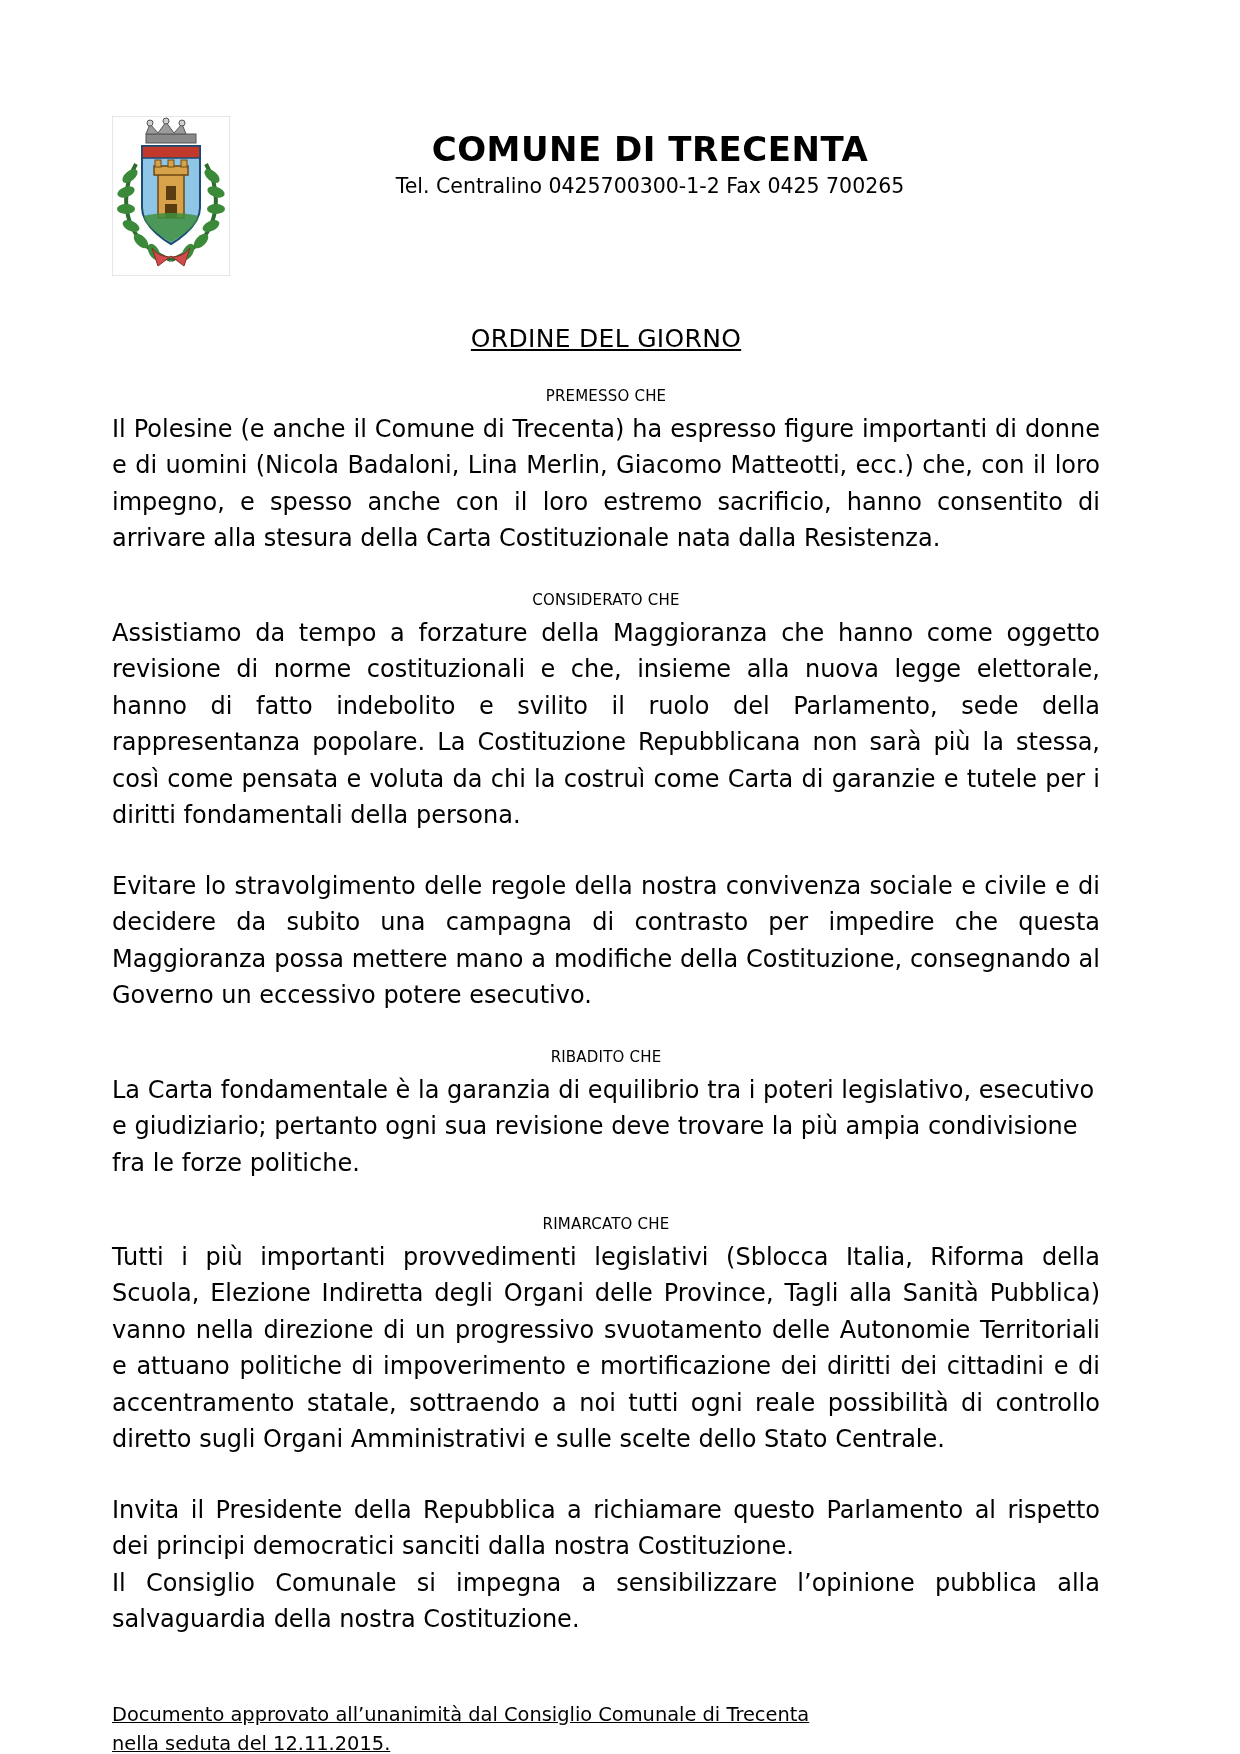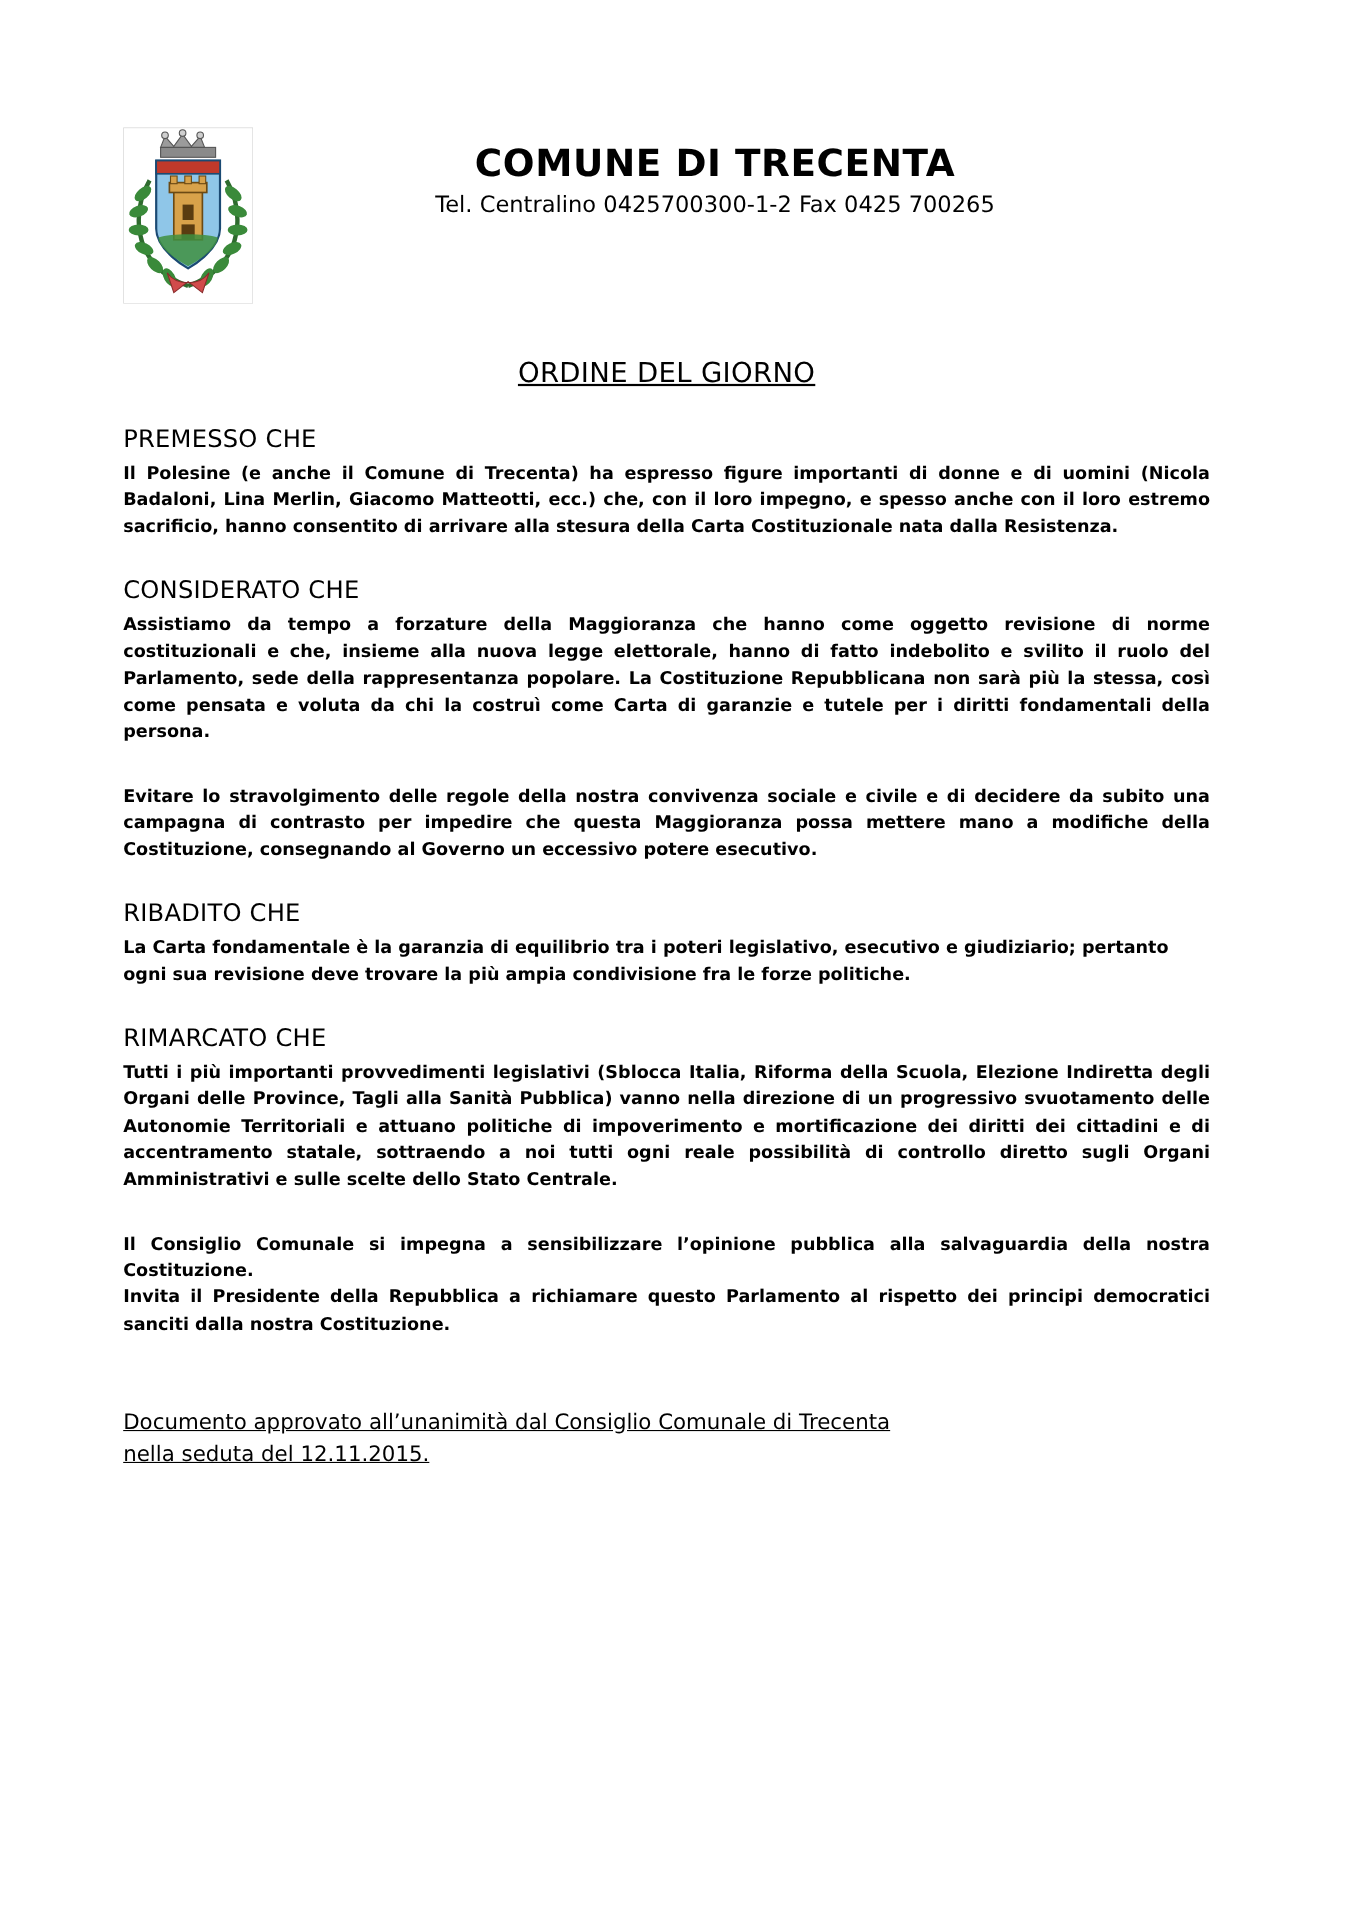--- a/index.html
+++ b/index.html
@@ -65,30 +65,30 @@
     font-size: 25px;
     margin-top: 48px;
     margin-bottom: 0;
     letter-spacing: 0.3px;
     text-decoration: underline;
   }
 
   
   .section { margin-top: 34px; }
   .section-heading {
-    font-size: 22px;
+    text-align: center;
+    font-size: 15px;
     margin-bottom: 6px;
     letter-spacing: 0.2px;
   }
   .section-body {
     text-align: justify;
-    font-size: 16px;
+    font-size: 24px;
     line-height: 1.52;
     margin: 0;
-    font-weight: bold;
   }
   .section-body.left { text-align: left; }
   .section-body + .section-body { margin-top: 0; }
 
   
   .footer-note {
     margin-top: 62px;
     text-align: left;
     font-size: 19.4px;
     line-height: 1.5;
@@ -179,22 +179,22 @@
     <div class="section-heading">RIBADITO CHE</div>
     <p class="section-body left">La Carta fondamentale è la garanzia di equilibrio tra i poteri legislativo, esecutivo e giudiziario; pertanto ogni sua revisione deve trovare la più ampia condivisione fra le forze politiche.</p>
   </div>
 
   <div class="section">
     <div class="section-heading">RIMARCATO CHE</div>
     <p class="section-body">Tutti i più importanti provvedimenti legislativi (Sblocca Italia, Riforma della Scuola, Elezione Indiretta degli Organi delle Province, Tagli alla Sanità Pubblica)  vanno nella direzione di un progressivo svuotamento delle Autonomie Territoriali e attuano politiche di impoverimento e mortificazione dei diritti dei cittadini e di accentramento statale, sottraendo a noi tutti ogni reale possibilità di controllo diretto sugli Organi Amministrativi e sulle scelte dello Stato Centrale.</p>
   </div>
 
   <div class="section">
+    <p class="section-body">Invita il Presidente della Repubblica a richiamare questo Parlamento al rispetto dei principi democratici sanciti dalla nostra Costituzione.</p>
     <p class="section-body">Il Consiglio Comunale si impegna a sensibilizzare l’opinione pubblica alla salvaguardia della nostra Costituzione.</p>
-    <p class="section-body">Invita il Presidente della Repubblica a richiamare questo Parlamento al rispetto dei principi democratici sanciti dalla nostra Costituzione.</p>
   </div>
 
   <div class="footer-note">
     <span>Documento approvato all’unanimità dal Consiglio Comunale di Trecenta</span><br>
     <span>nella seduta del 12.11.2015.</span>
   </div>
 
 </div>
 
 </body></html>

